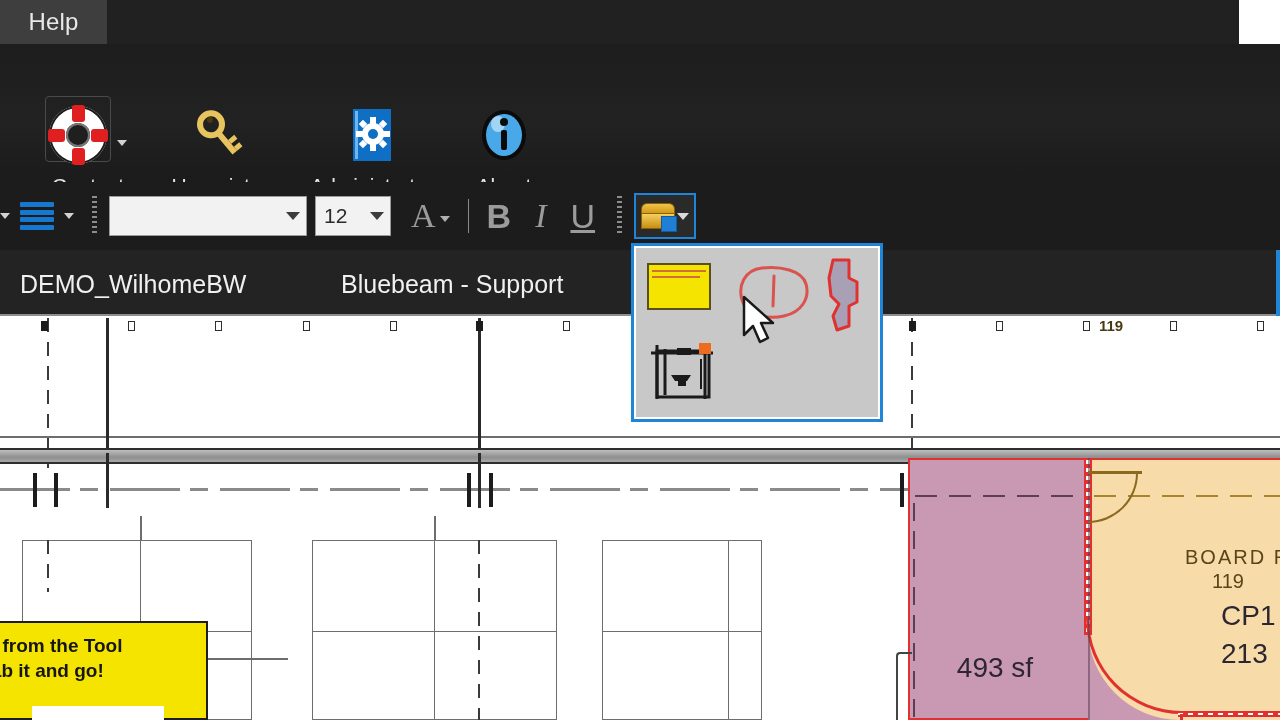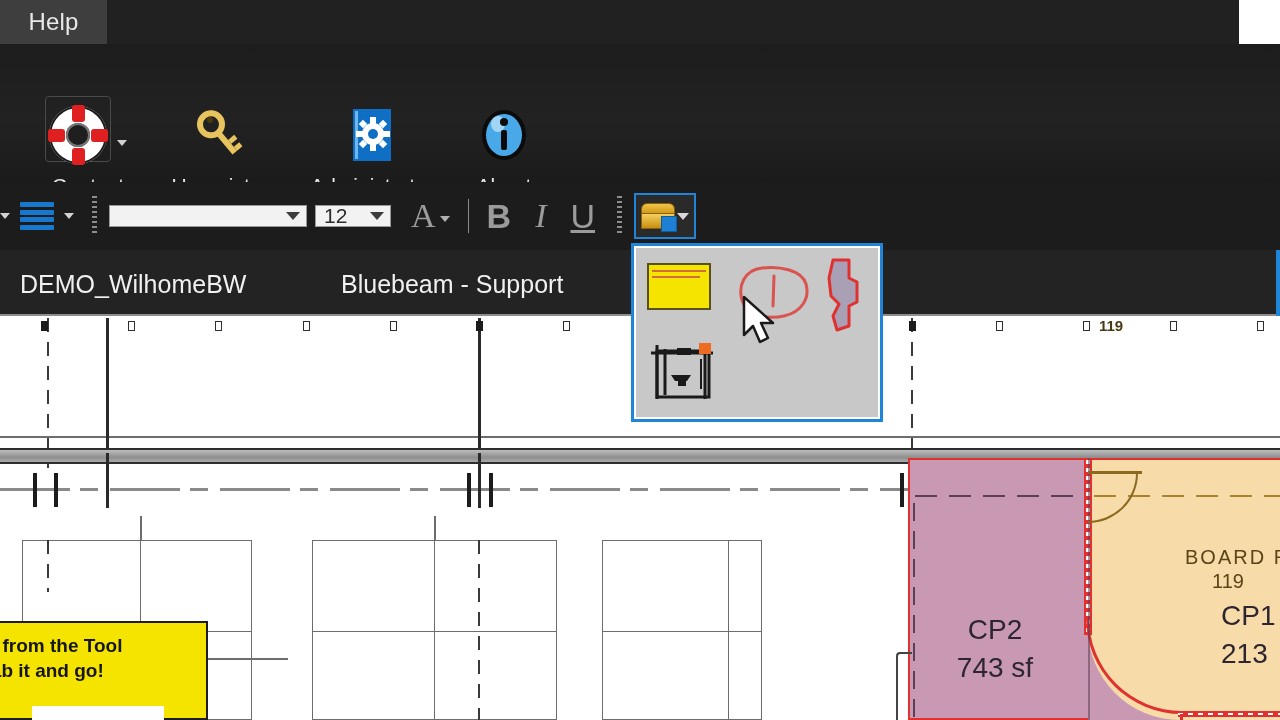--- a/index.html
+++ b/index.html
@@ -76,21 +76,21 @@
   }
   .fmt-row { position: absolute; left: 0; top: 0; height: 68px; display: flex; align-items: center; gap: 0; }
   .align-icon { width: 34px; height: 28px; display:flex; flex-direction:column; justify-content:space-between; }
   .align-icon i { display:block; height: 5px; background:#1778d0; border-radius:1px; }
   .align-icon i:nth-child(1){ width:100%; }
   .align-icon i:nth-child(2){ width:100%; }
   .align-icon i:nth-child(3){ width:100%; }
   .align-icon i:nth-child(4){ width:100%; }
 
   .combo {
-    height: 22px; background: #f2f2f2; border: 1px solid #9a9a9a;
+    height: 40px; background: #f2f2f2; border: 1px solid #9a9a9a;
     display: flex; align-items: center; justify-content: flex-end;
     padding: 0 6px; position: relative;
   }
   .combo .cv { position:absolute; left: 8px; color:#2b2b2b; font-size: 21px; }
   .combo .cdd { width: 0;height:0;border-left:7px solid transparent;border-right:7px solid transparent;border-top:8px solid #3c3c3c; }
   .fontname-combo { width: 198px; }
   .fontsize-combo { width: 76px; }
 
   .fcolor { display: flex; align-items: flex-end; gap: 4px; }
   .fcolor .letter { color: #9b9b9b; font-size: 34px; line-height: 30px; font-family: "Liberation Serif", serif; }
@@ -283,22 +283,21 @@
     <div class="dash-amber" style="left:1094px;top:177px;width:186px;"></div>
     <div class="dash-plum-v" style="left:913px;top:185px;height:217px;"></div>
     <div class="cv-line" style="left:1088px;top:140px;width:2px;height:262px;background:#5a3f55;opacity:.55;"></div>
 
     <div class="door-swing" style="left:1088px;top:155px;width:50px;height:50px;"></div>
     <div style="position:absolute;left:1088px;top:153px;width:54px;height:3px;background:#8a6a1e;"></div>
     <div class="door-num" style="left:1099px;top:496px;top:-1px;position:absolute;">119</div>
 
     <div style="position:absolute;left:896px;top:334px;width:16px;height:72px;border:2px solid #444;border-right:none;border-radius:4px 0 0 4px;"></div>
 
-    <div class="room-label" style="left:935px;top:296px;width:120px;font-size:28px;">CP2</div>
-    <div class="room-label" style="left:925px;top:334px;width:140px;font-size:28px;">743 sf</div>
+    <div class="room-label" style="left:925px;top:334px;width:140px;font-size:28px;">493 sf</div>
 
     <div class="room-label" style="left:1185px;top:228px;font-size:20px;letter-spacing:2px;color:#5a4418;font-weight:normal;">BOARD R</div>
     <div class="room-label" style="left:1212px;top:252px;font-size:20px;color:#5a4418;">119</div>
     <div class="room-label" style="left:1221px;top:282px;font-size:28px;">CP1</div>
     <div class="room-label" style="left:1221px;top:320px;font-size:28px;">213</div>
 
     <div class="grid-box" style="left:22px;top:222px;width:230px;height:180px;"></div>
     <div class="grid-div" style="left:140px;top:222px;height:180px;background:#6d6d6d;"></div>
     <div class="dash-v" style="left:47px;top:222px;height:52px;"></div>
     <div class="cv-line" style="left:22px;top:313px;width:230px;height:1px;background:#6d6d6d;"></div>

